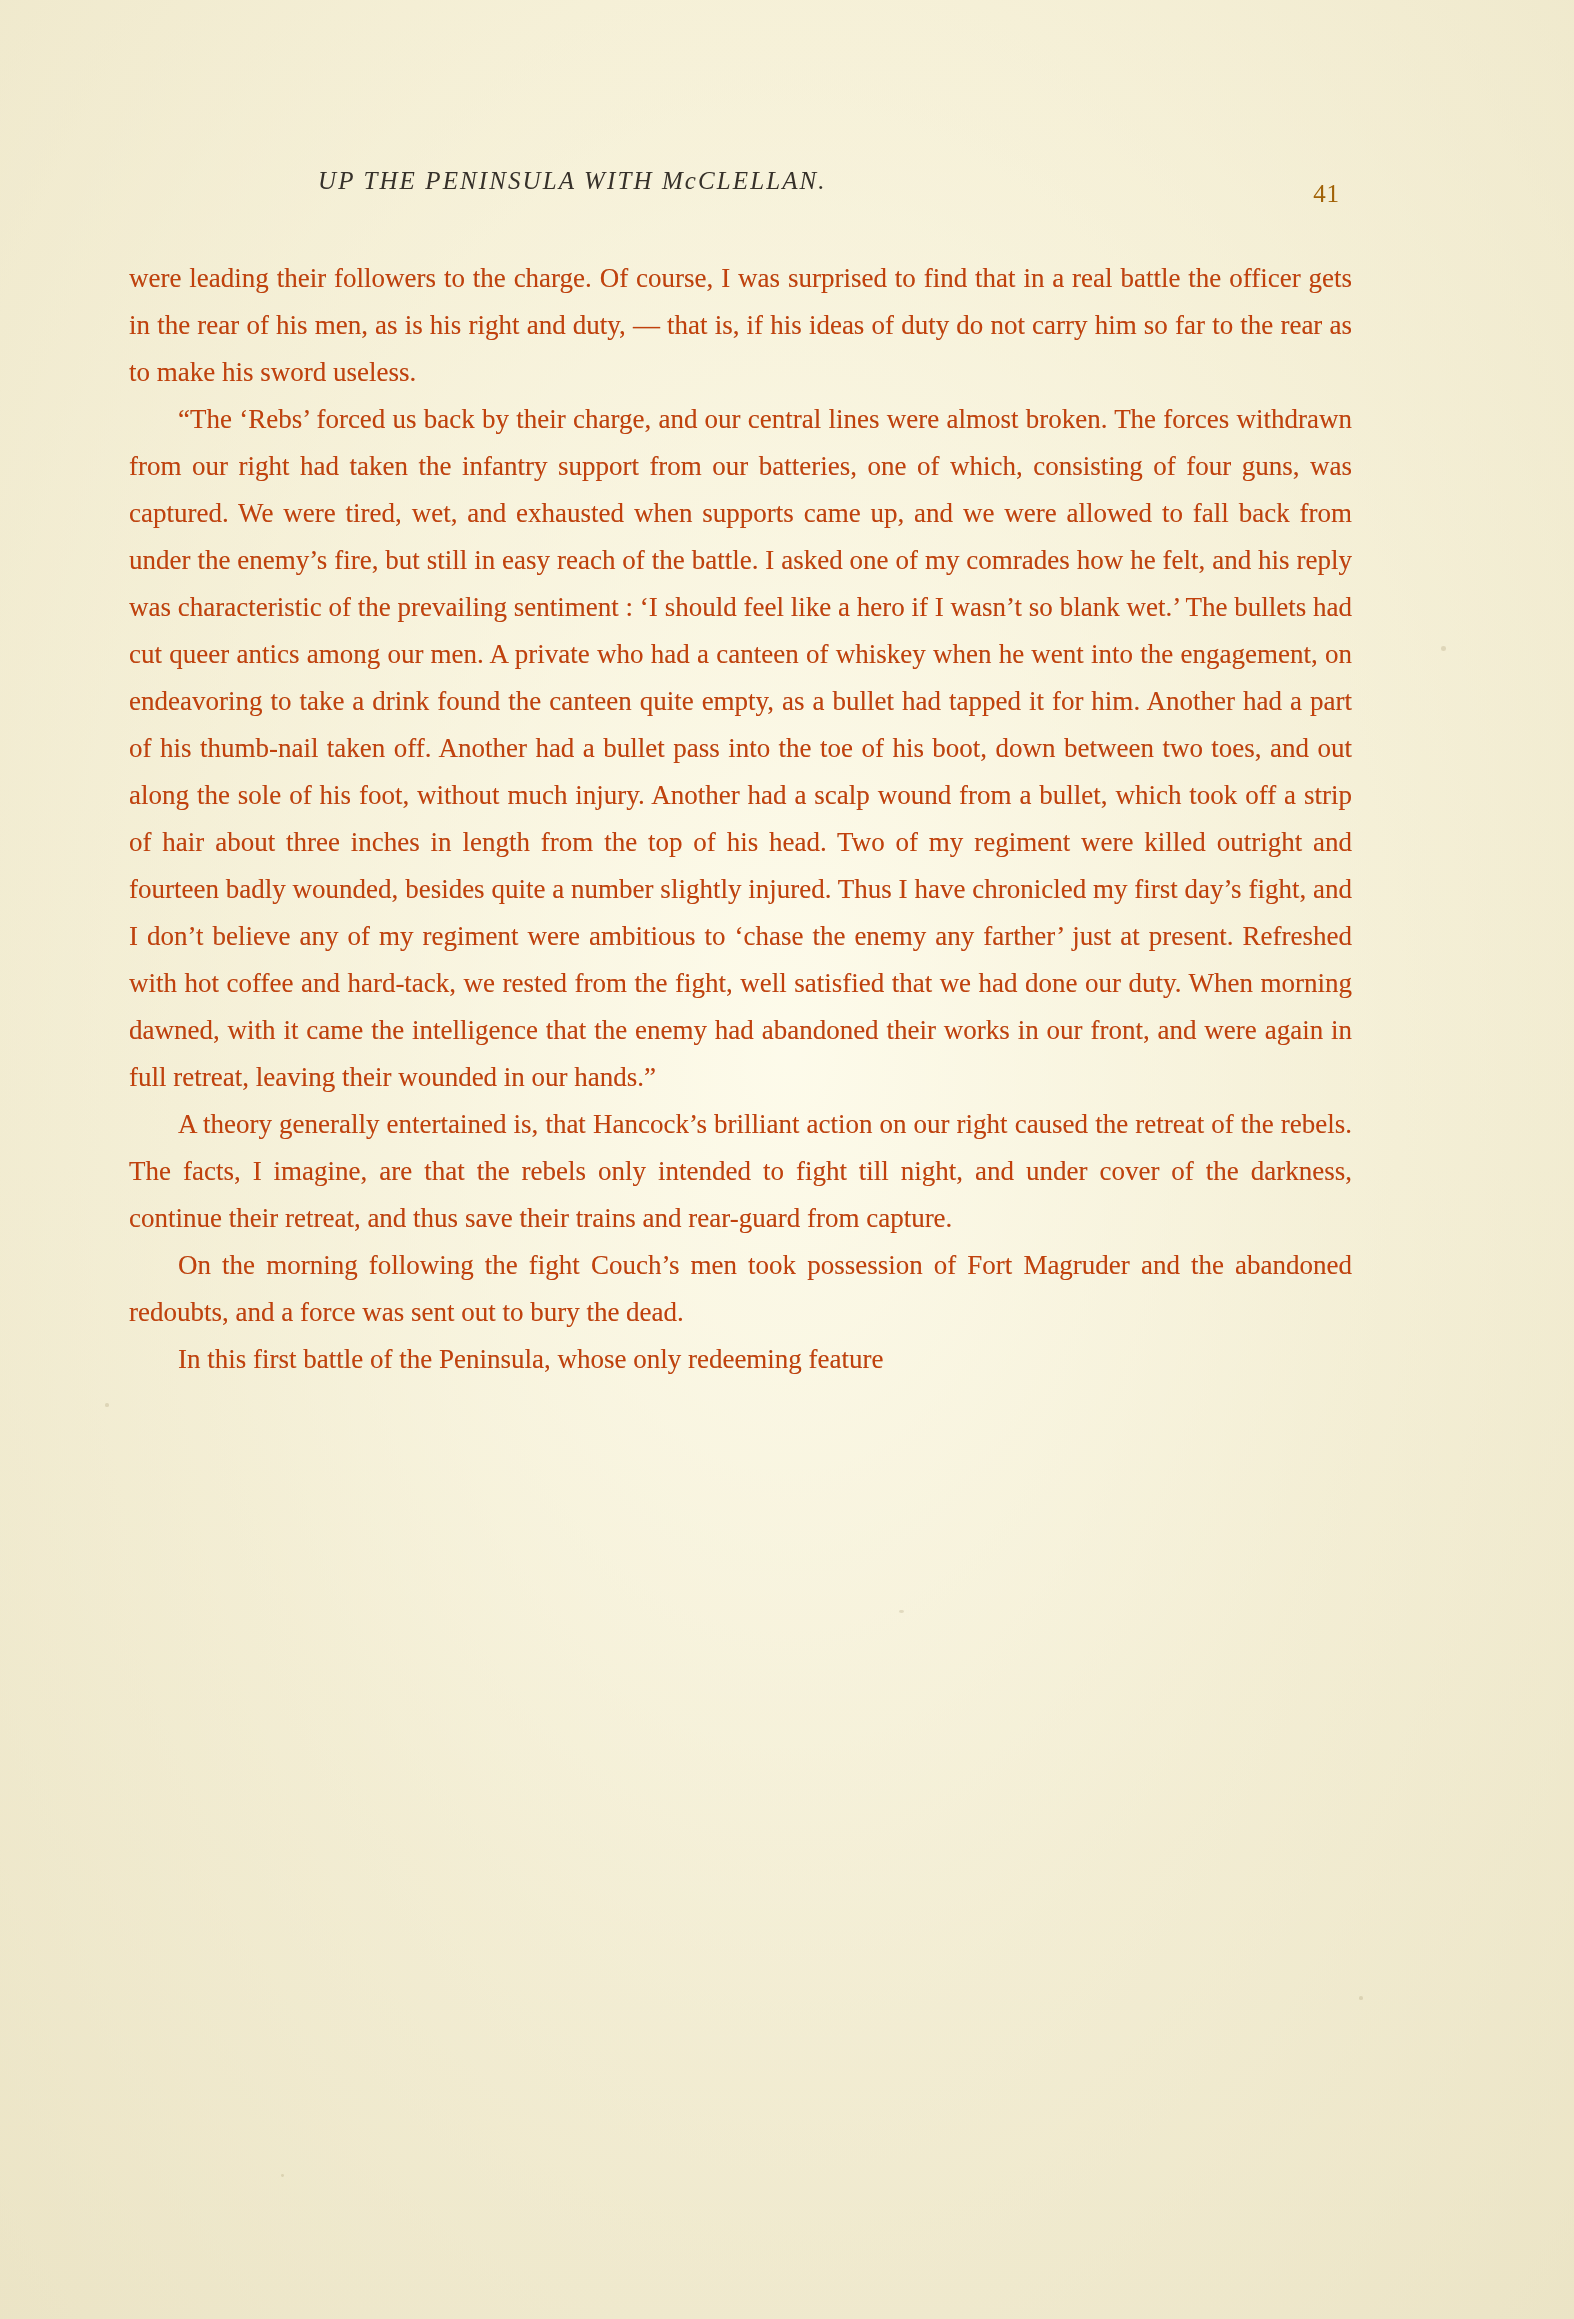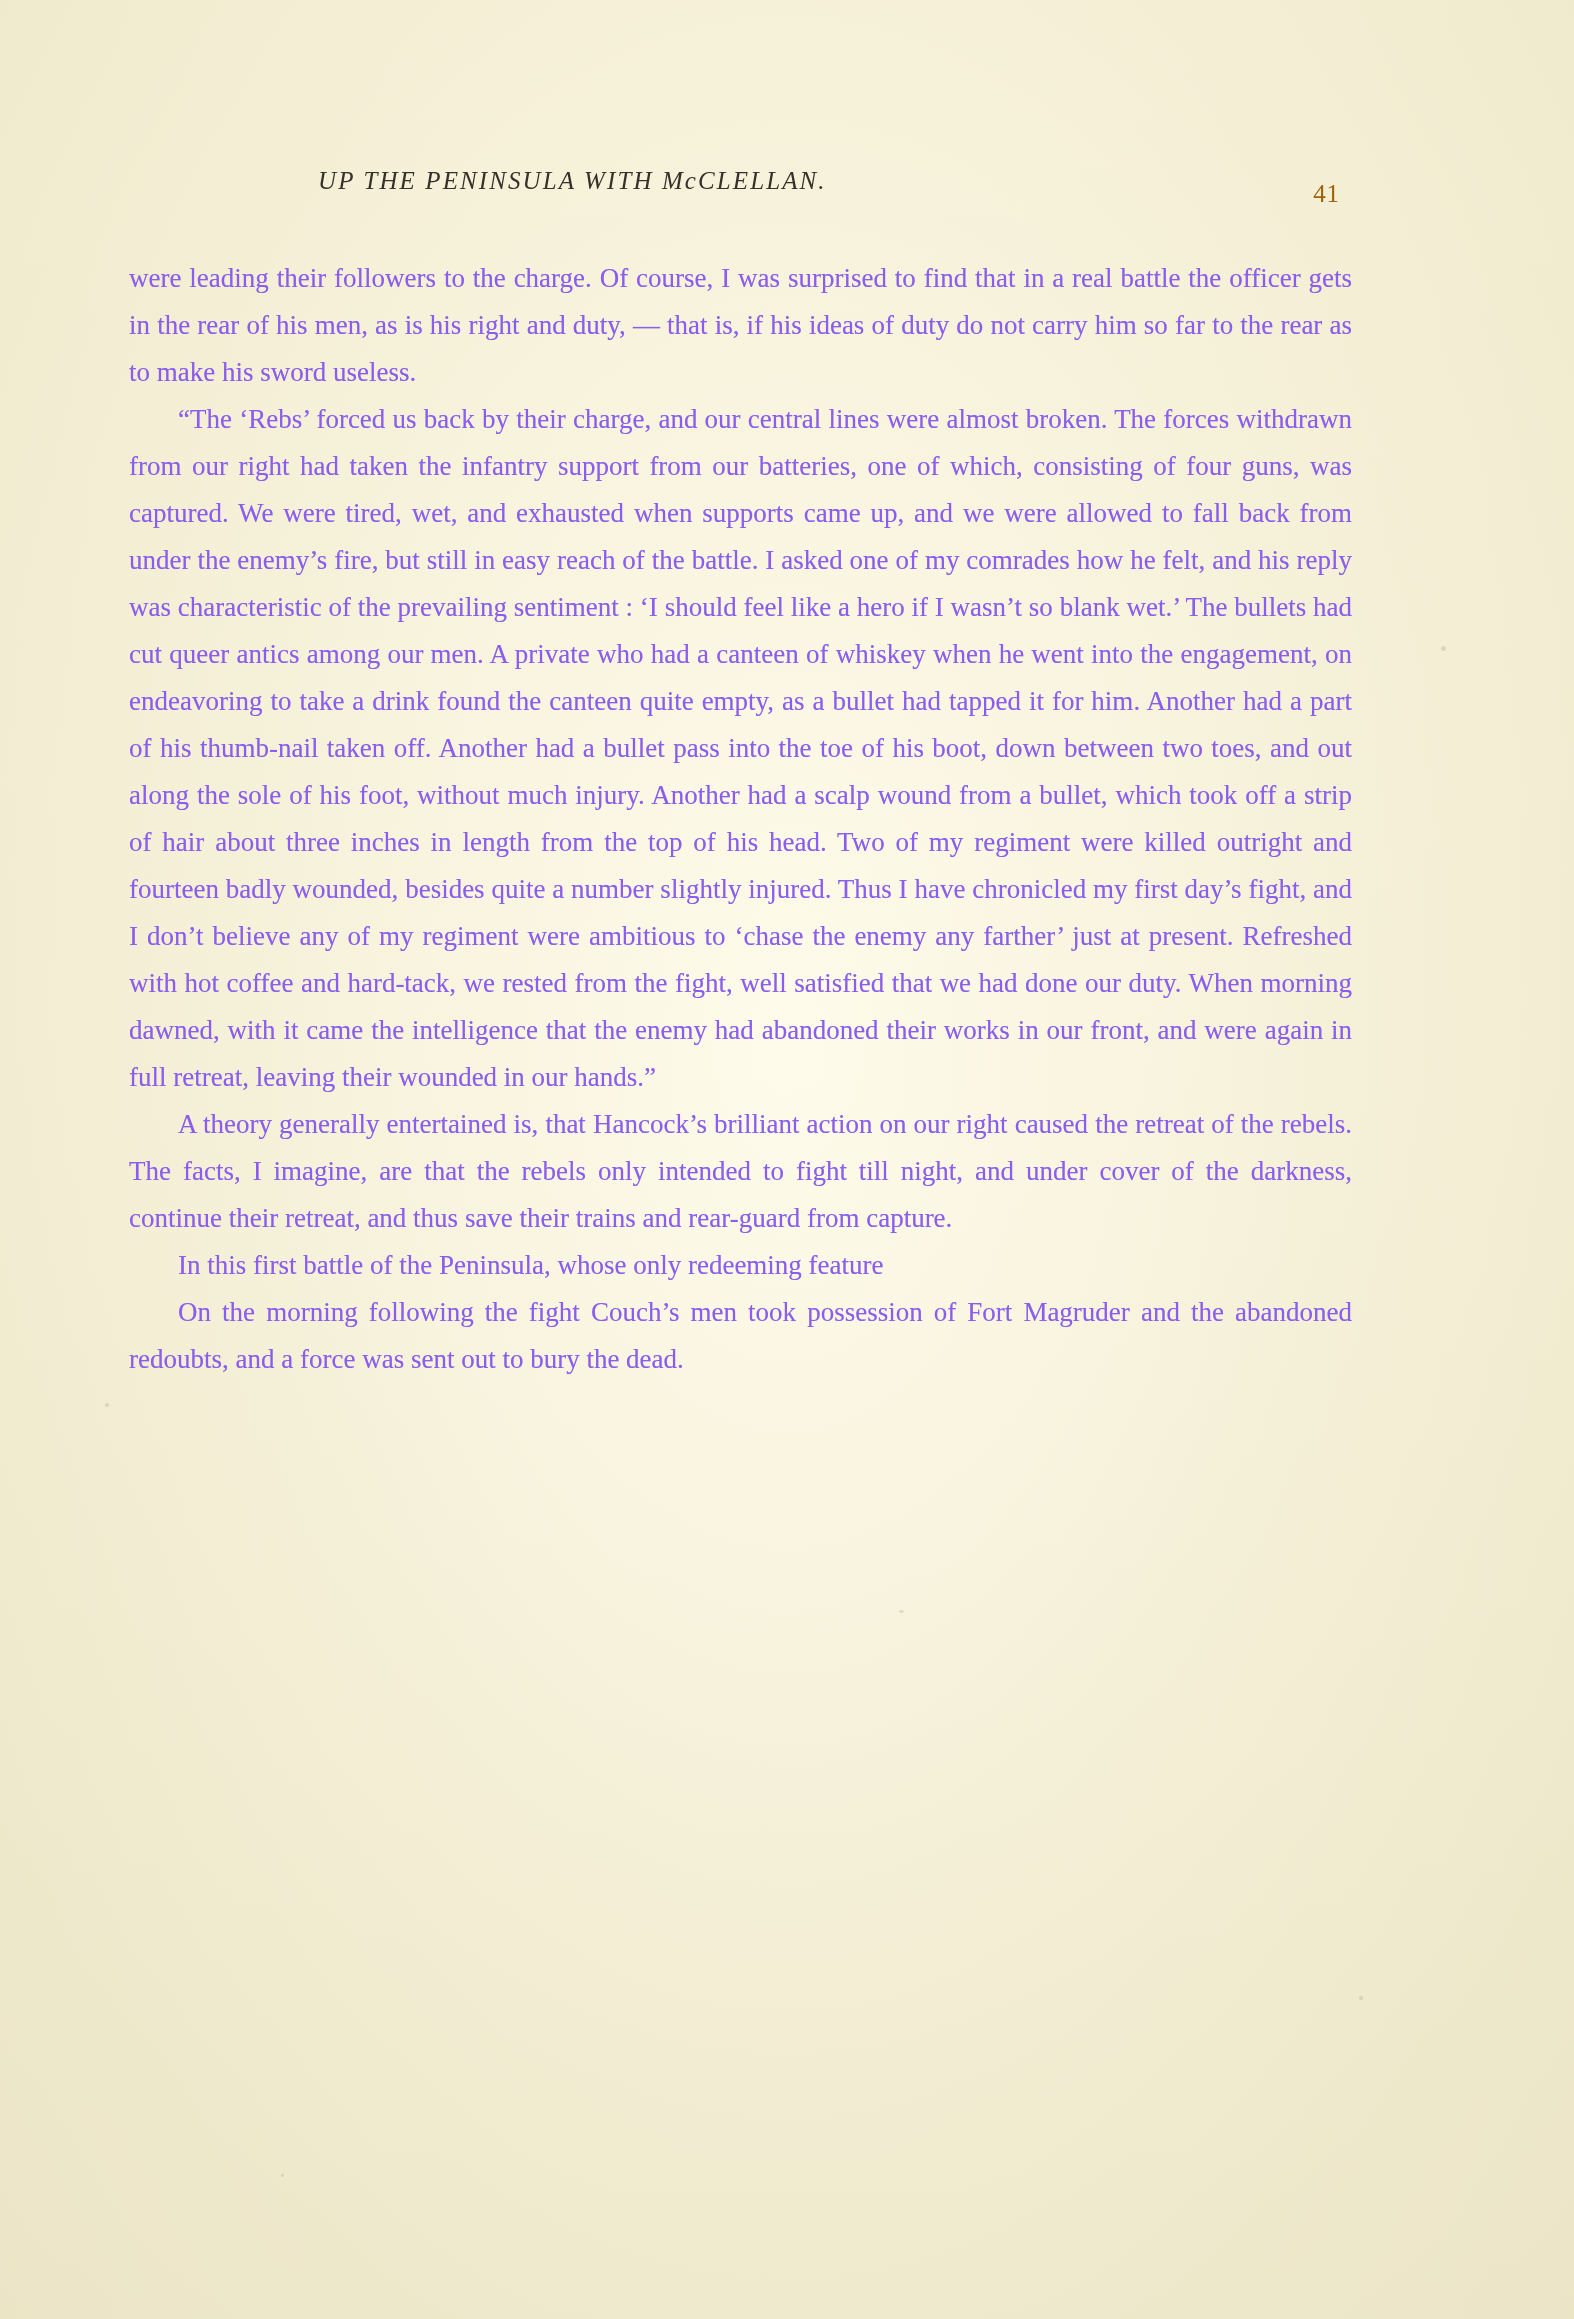--- a/index.html
+++ b/index.html
@@ -61,21 +61,21 @@
     letter-spacing: 0.9px;
     color: #a16207;
   }
   .body-text {
     position: absolute;
     left: 129px;
     top: 255px;
     width: 1223px;
     font-size: 27px;
     line-height: 47px;
-    color: #8b5cf6;
+    color: #c2410c;
     text-align: justify;
     text-justify: inter-word;
   }
   .body-text p {
     margin: 0;
     text-indent: 0;
   }
   .body-text p.indent {
     text-indent: 49px;
   }
@@ -91,22 +91,22 @@
 
   <div class="header">
     <div class="running-title">UP THE PENINSULA WITH McCLELLAN.</div>
     <div class="folio">41</div>
   </div>
 
   <div class="body-text">
       <p class="">were leading their followers to the charge. Of course, I was surprised to find that in a real battle the officer gets in the rear of his men, as is his right and duty, — that is, if his ideas of duty do not carry him so far to the rear as to make his sword useless.</p>
       <p class="indent">“The ‘Rebs’ forced us back by their charge, and our central lines were almost broken. The forces withdrawn from our right had taken the infantry support from our batteries, one of which, consisting of four guns, was captured. We were tired, wet, and exhausted when supports came up, and we were allowed to fall back from under the enemy’s fire, but still in easy reach of the battle. I asked one of my comrades how he felt, and his reply was characteristic of the prevailing sentiment : ‘I should feel like a hero if I wasn’t so blank wet.’ The bullets had cut queer antics among our men. A private who had a canteen of whiskey when he went into the engagement, on endeavoring to take a drink found the canteen quite empty, as a bullet had tapped it for him. Another had a part of his thumb-nail taken off. Another had a bullet pass into the toe of his boot, down between two toes, and out along the sole of his foot, without much injury. Another had a scalp wound from a bullet, which took off a strip of hair about three inches in length from the top of his head. Two of my regiment were killed outright and fourteen badly wounded, besides quite a number slightly injured. Thus I have chronicled my first day’s fight, and I don’t believe any of my regiment were ambitious to ‘chase the enemy any farther’ just at present. Refreshed with hot coffee and hard-tack, we rested from the fight, well satisfied that we had done our duty. When morning dawned, with it came the intelligence that the enemy had abandoned their works in our front, and were again in full retreat, leaving their wounded in our hands.”</p>
       <p class="indent">A theory generally entertained is, that Hancock’s brilliant action on our right caused the retreat of the rebels. The facts, I imagine, are that the rebels only intended to fight till night, and under cover of the darkness, continue their retreat, and thus save their trains and rear-guard from capture.</p>
+      <p class="indent">On the morning following the fight Couch’s men took possession of Fort Magruder and the abandoned redoubts, and a force was sent out to bury the dead.</p>
       <p class="indent">In this first battle of the Peninsula, whose only redeeming feature</p>
-      <p class="indent">On the morning following the fight Couch’s men took possession of Fort Magruder and the abandoned redoubts, and a force was sent out to bury the dead.</p>
     </div>
 
 </div>
 
 <div class="speck" style="left:1441px;top:646px;width:4.7px;height:4.7px;"></div>
 <div class="speck" style="left:105px;top:1403px;width:3.7px;height:3.7px;"></div>
 <div class="speck" style="left:899px;top:1610px;width:4.7px;height:2.8px;"></div>
 <div class="speck" style="left:1359px;top:1996px;width:3.7px;height:3.7px;"></div>
 <div class="speck" style="left:281px;top:2174px;width:2.8px;height:2.8px;"></div>
 

